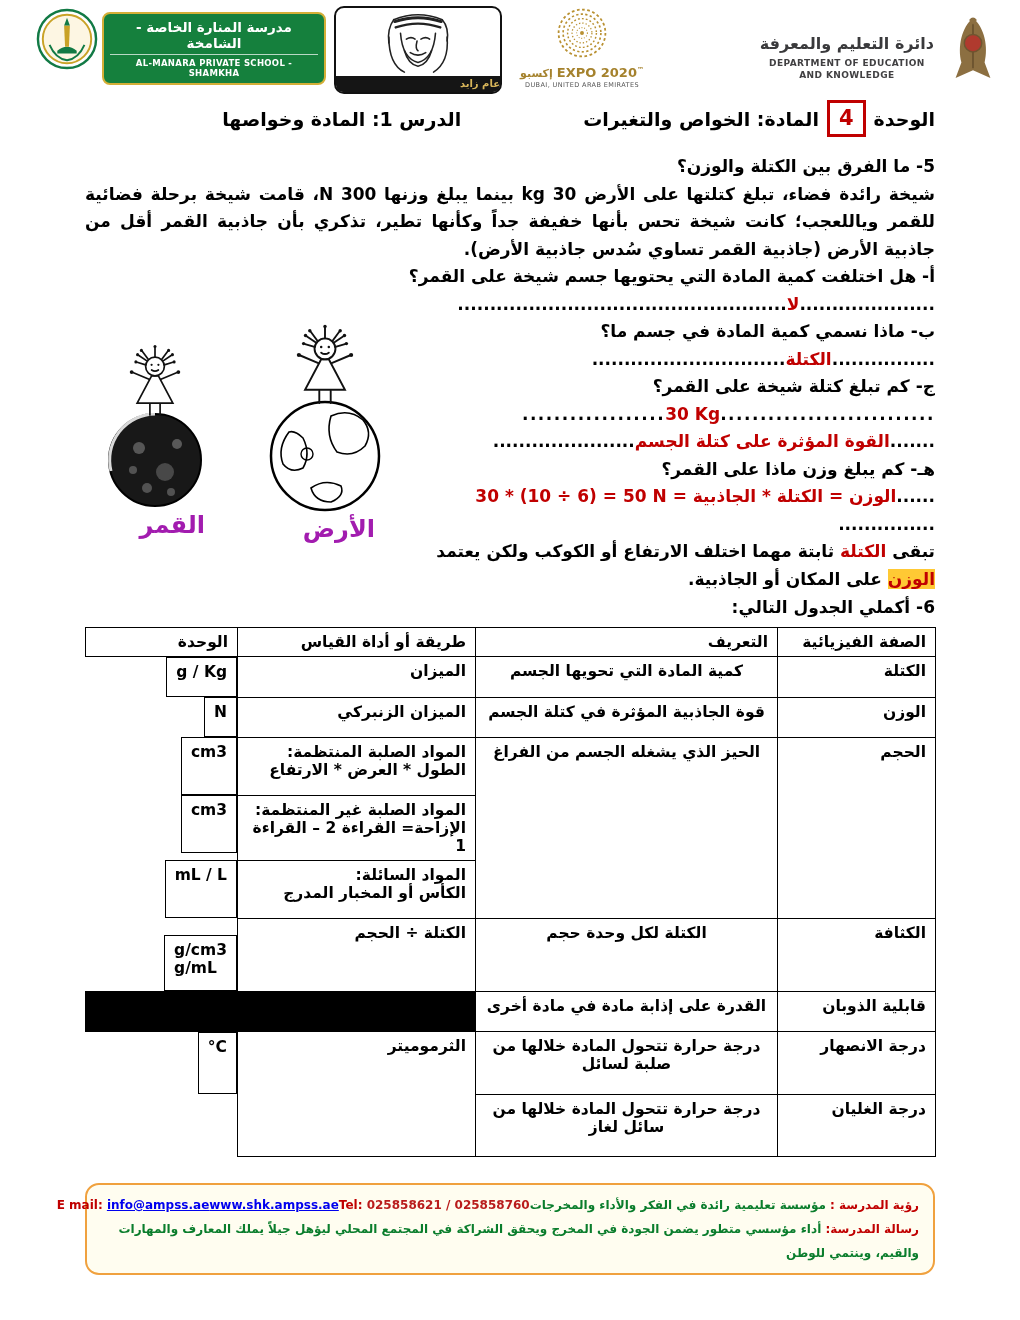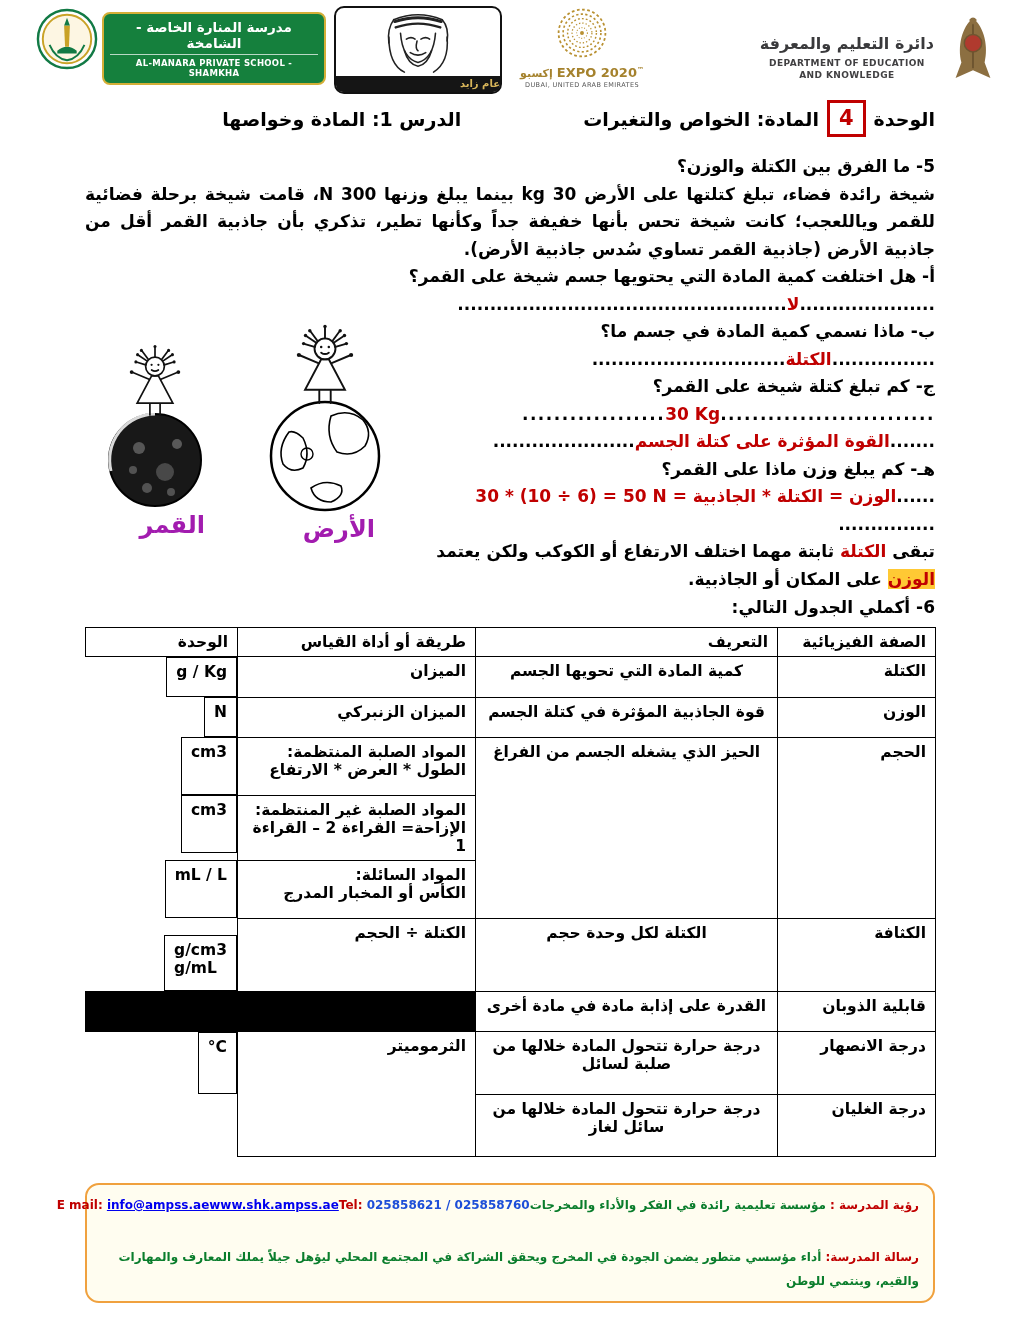--- a/index.html
+++ b/index.html
@@ -65,22 +65,22 @@
   tr.row-58 > td { height:58px; }
   tr.row-62 > td { height:62px; }
 
   
   .footer { margin-top:26px; border:2.5px solid #f0a13e; border-radius:14px; background:#fffdf0;
             padding:8px 14px; direction:rtl; font-size:12px; font-weight:bold; line-height:2; }
   .footer-line1 { display:flex; justify-content:space-between; align-items:center; white-space:nowrap; }
   .footer .redlbl { color:#c00000; }
   .footer .greentx { color:#0a7d2c; }
   .footer .link { color:#0000ee; text-decoration:underline; cursor:pointer; }
-  .footer .telnum { color:#1d4ed8; }
-  .footer-line2 { text-align:right;margin-top:28px; }
+  .footer .telnum { color:#b91c1c; }
+  .footer-line2 { text-align:right; }
   .ltr { direction:ltr; unicode-bidi:isolate; display:inline-block; }
 </style>
 </head>
 <body>
 
 <div class="page">
 
   <div class="header">
 
     <div class="school-logo">

